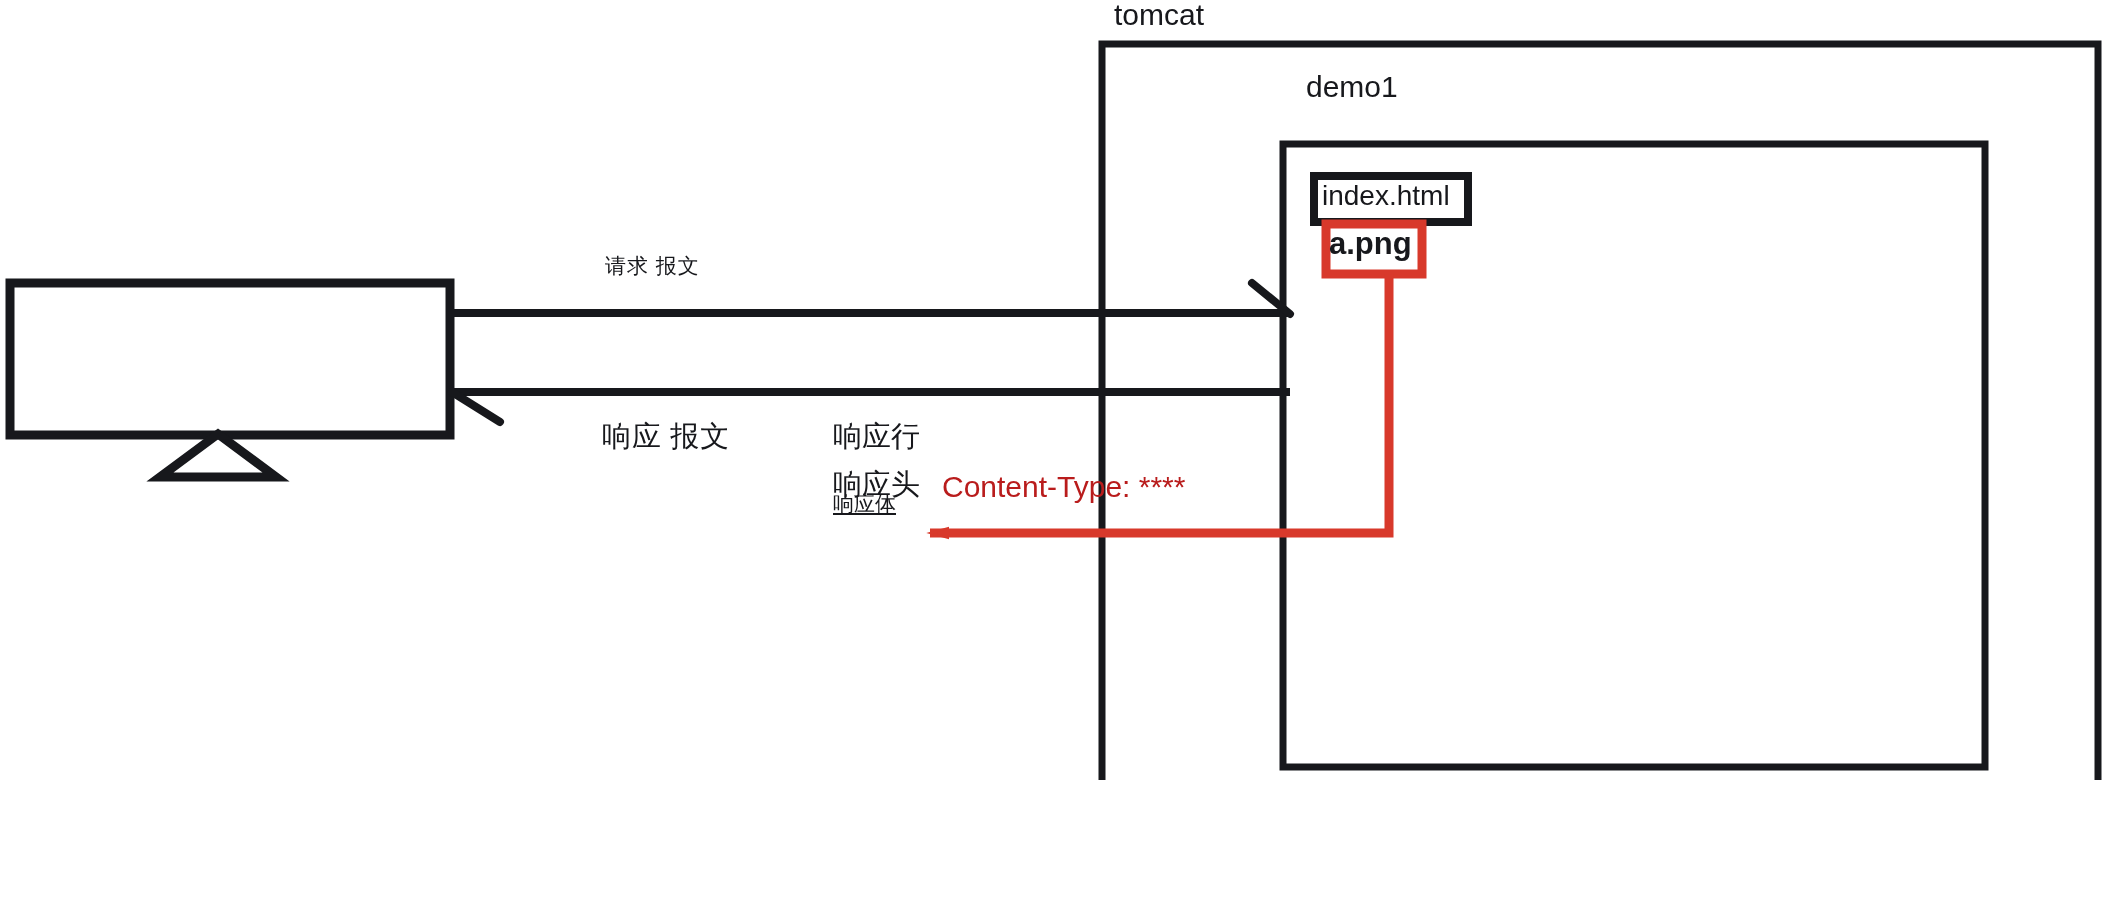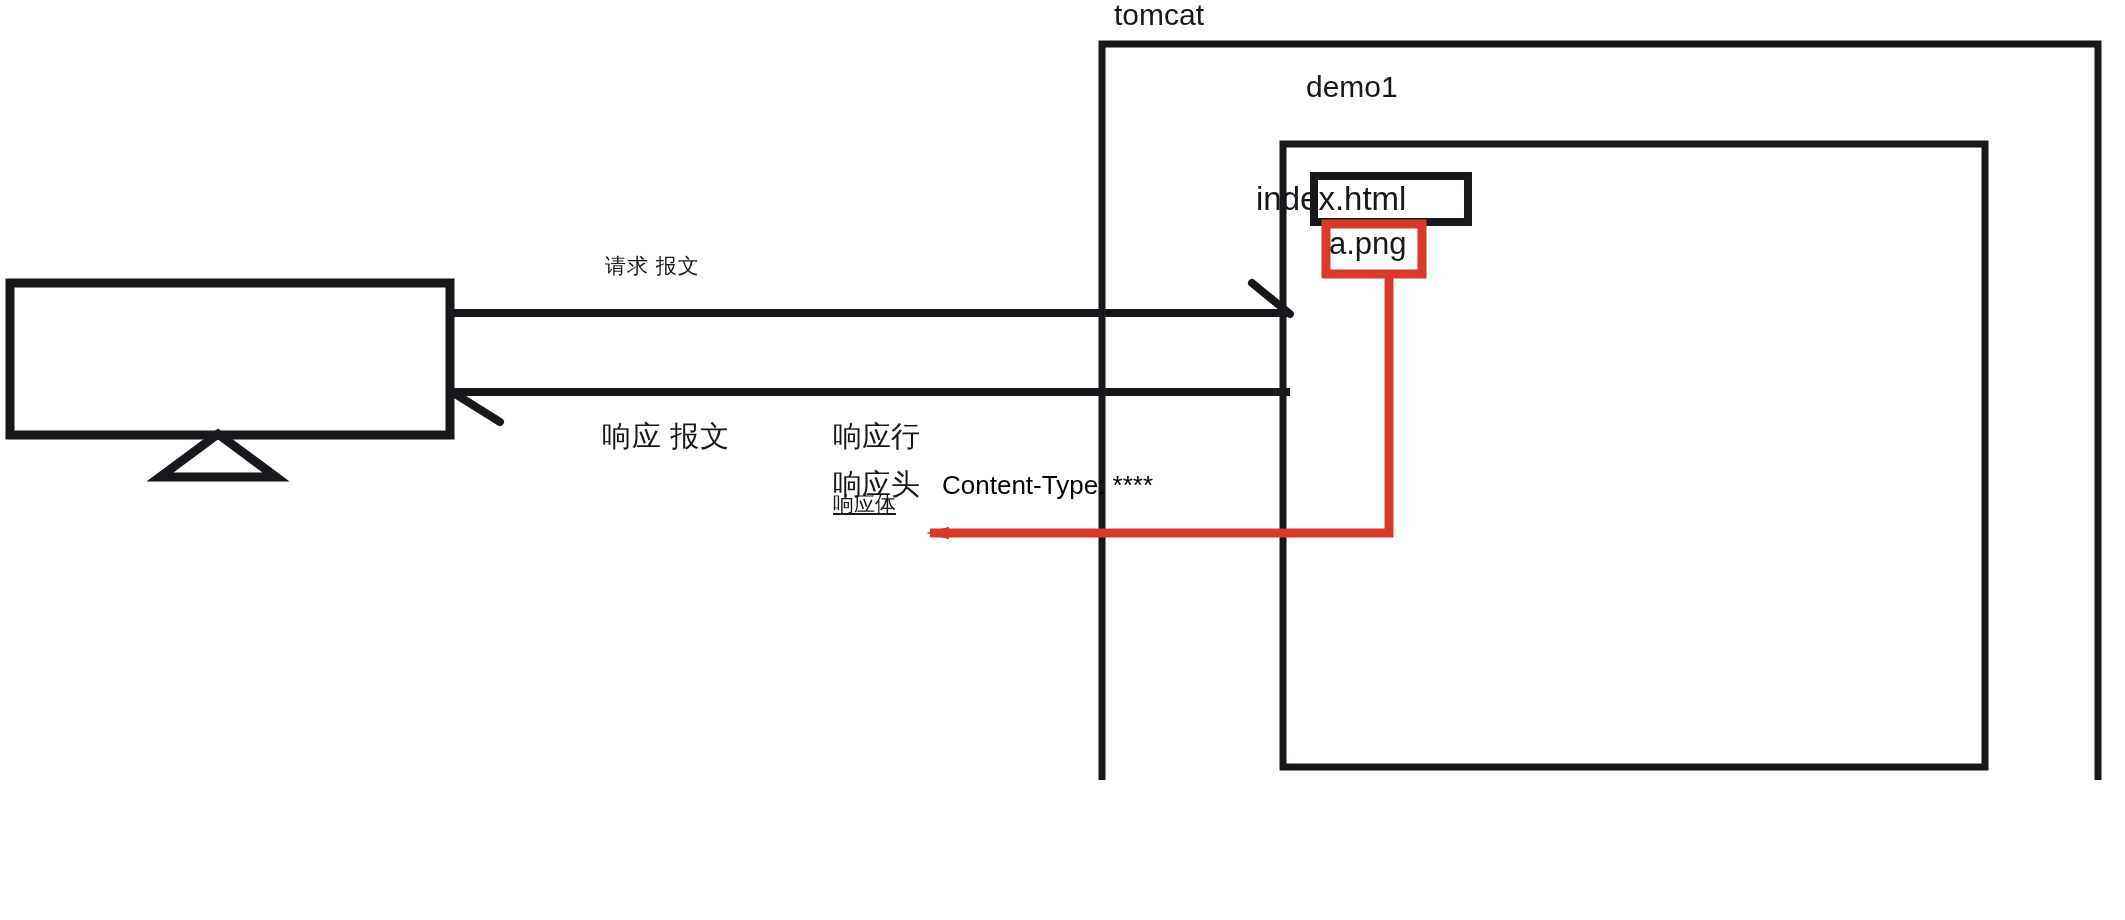--- a/index.html
+++ b/index.html
@@ -26,28 +26,28 @@
   }
   .lbl {
     position: absolute;
     white-space: nowrap;
     color: #17181c;
     font-family: "Liberation Sans", "DejaVu Sans", sans-serif;
     line-height: 1;
   }
   .lbl-tomcat { left: 1114px; top: 0px;  font-size: 30px; }
   .lbl-demo1  { left: 1293px; top: 72px; font-size: 30px; margin-left: 13px; }
-  .lbl-index  { left: 1256px; top: 182px; font-size: 33px; }
-  .lbl-apng   { left: 1329px; top: 228px; font-size: 31px; }
+  .lbl-index  { left: 1322px; top: 182px; font-size: 28px; }
+  .lbl-apng   { left: 1329px; top: 228px; font-size: 31px; font-weight: bold; }
   .lbl-req    { left: 605px;  top: 255px; font-size: 21px; letter-spacing: 1px; }
   .lbl-res    { left: 602px;  top: 422px; font-size: 29px; letter-spacing: 1px; font-family: Liberation Serif, serif; }
   .lbl-rl     { left: 833px;  top: 422px; font-size: 29px; text-align: center; }
   .lbl-rh     { left: 833px;  top: 470px; font-size: 29px; }
   .lbl-rb     { left: 833px;  top: 493px; font-size: 21px; text-decoration: underline; }
-  .lbl-ctype  { left: 942px;  top: 472px; font-size: 26px; color: #000000; }
+  .lbl-ctype  { left: 942px;  top: 472px; font-size: 30px; color: #b91c1c; }
 </style>
 </head>
 <body>
 
 <div id="canvas">
 
   <svg class="layer" viewBox="0 0 2125 920" xmlns="http://www.w3.org/2000/svg">
 
     <rect x="1102" y="44" width="996" height="853" fill="none" stroke="#17181c" stroke-width="7"></rect>
 

